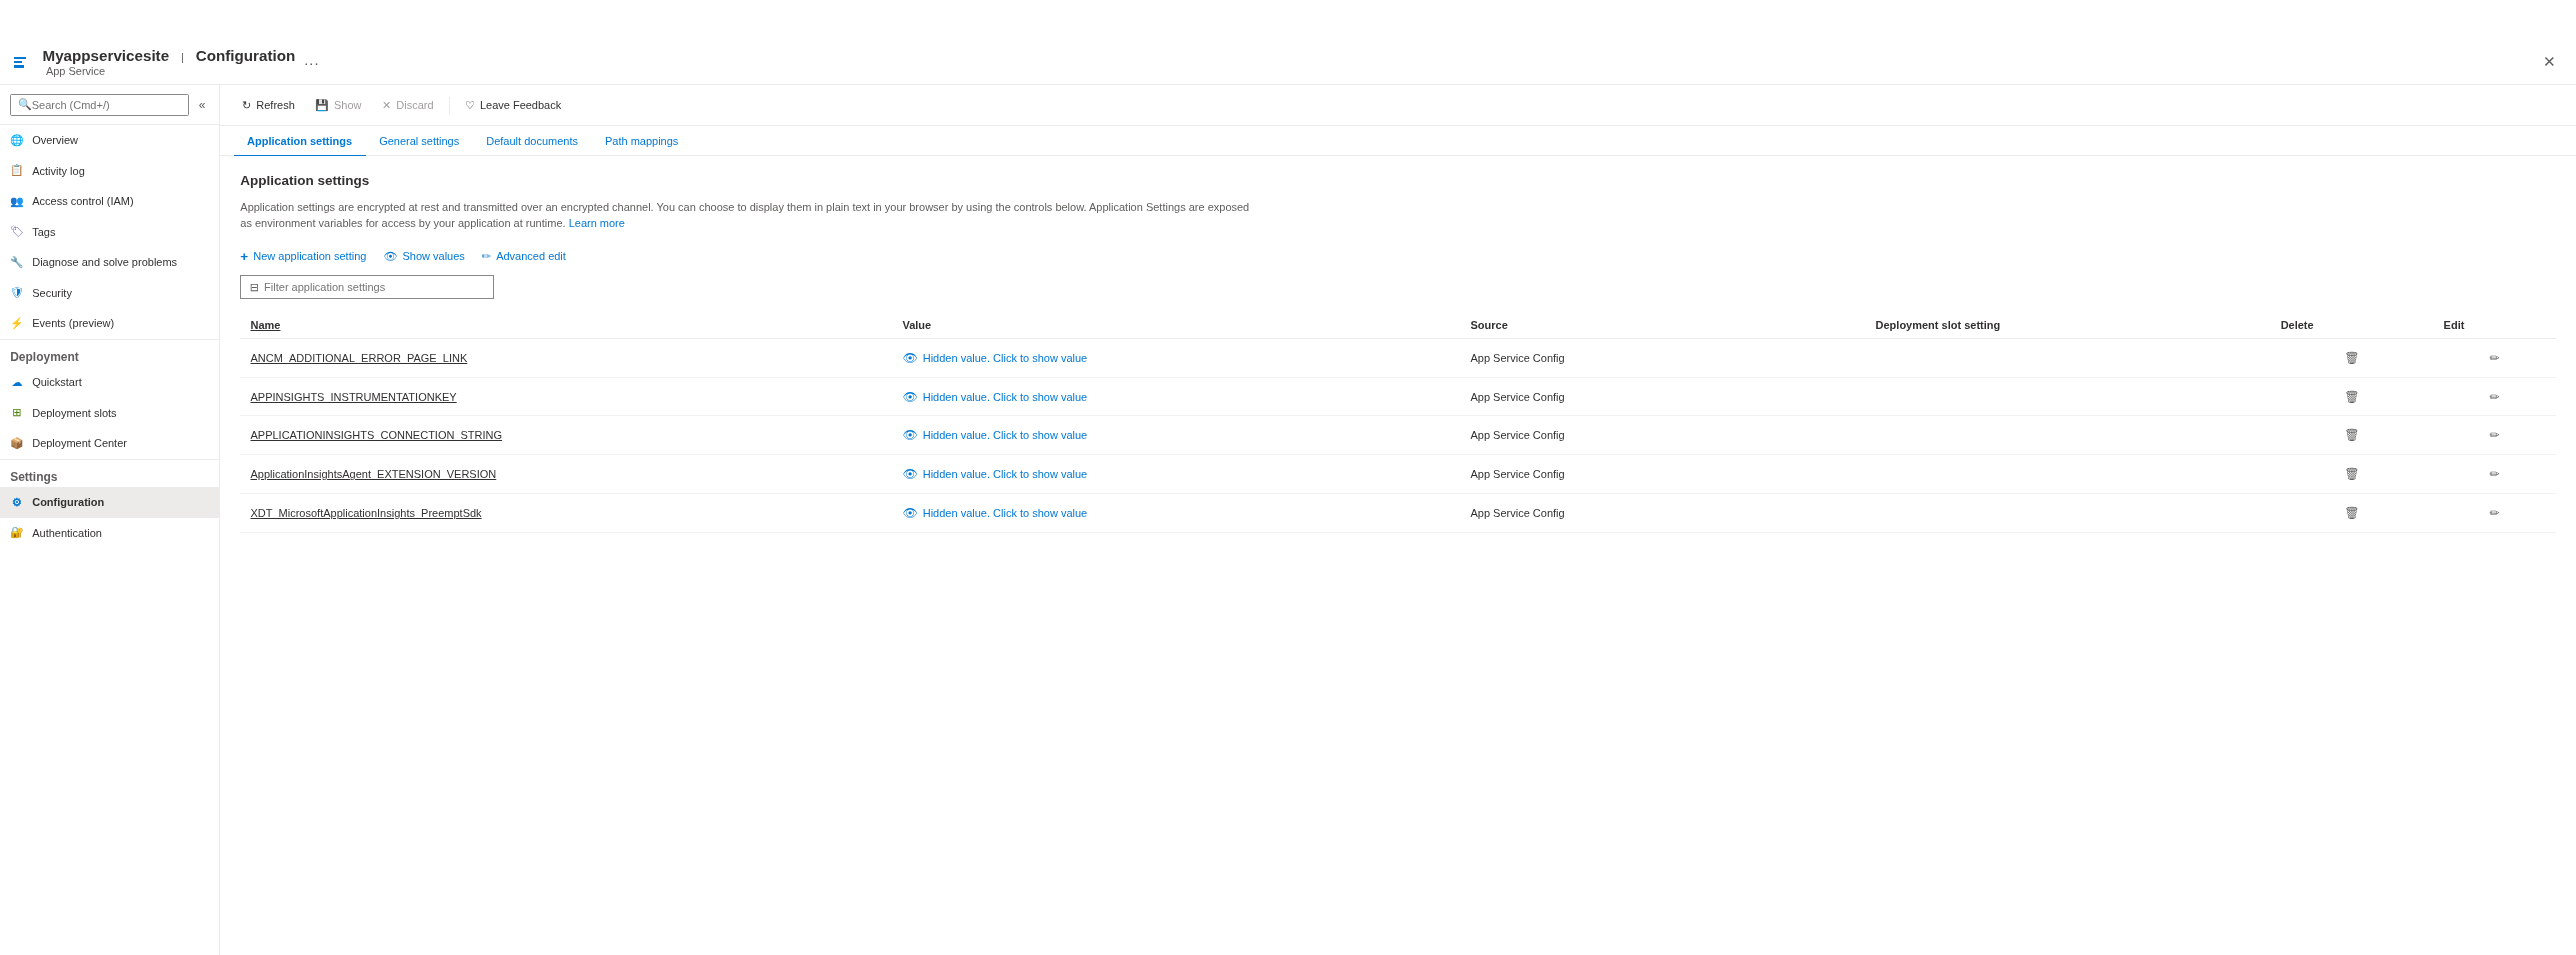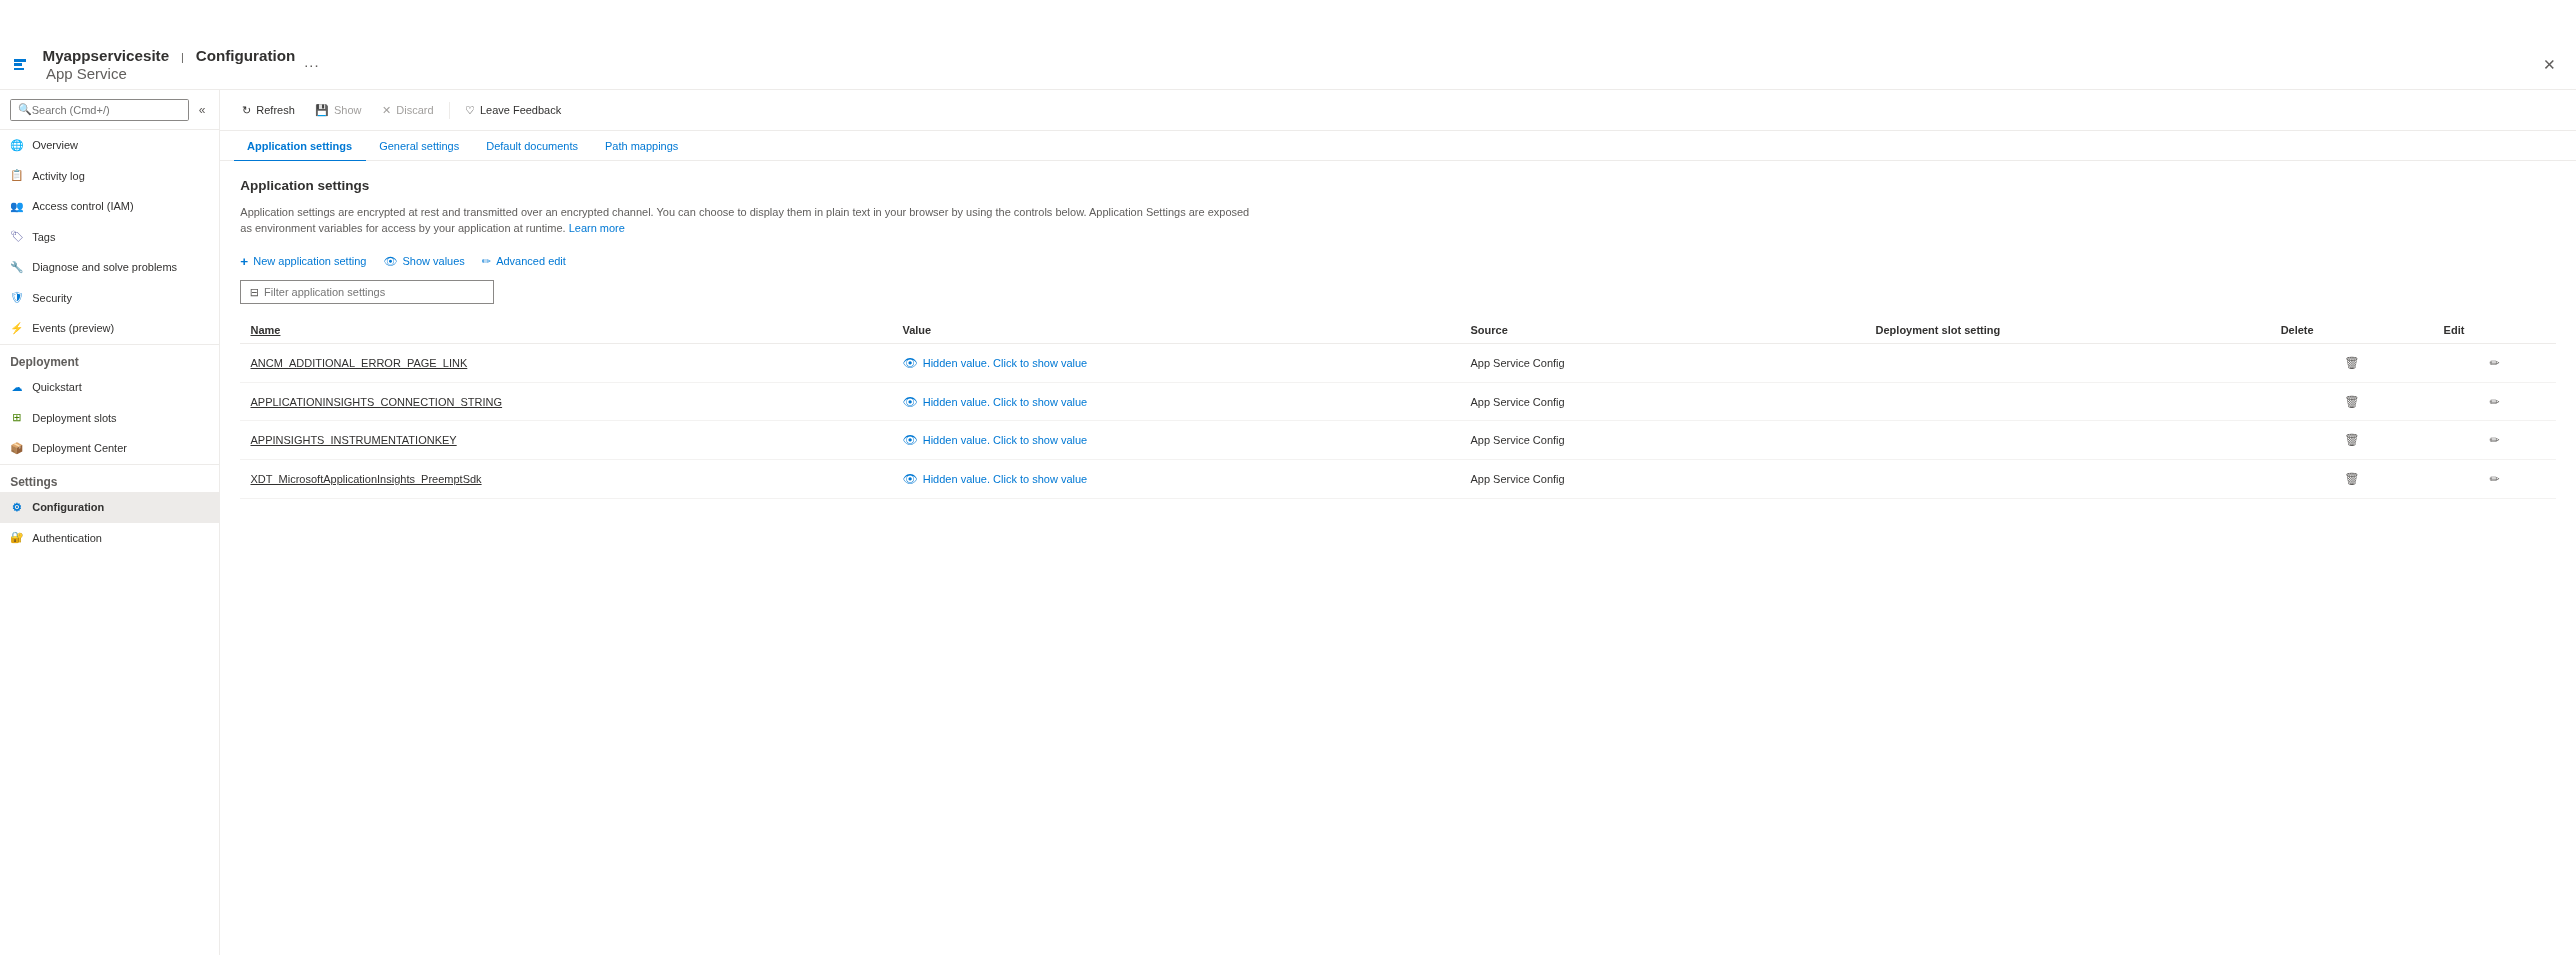--- a/index.html
+++ b/index.html
@@ -9,21 +9,21 @@
 
     
     .title-bar { display: flex; align-items: center; padding: 6.8px 13.5px; border-bottom: 0.8px solid #edebe9; background: #fff; min-height: 41px; }
     .title-bar-logo { display: flex; align-items: center; margin-right: 10.2px; }
     .logo-bars { display: flex; flex-direction: column; gap: 1.7px; margin-right: 6.8px; }
     .logo-bar { width: 12px; height: 2.5px; background: #0078d4; }
     .logo-bar:nth-child(2) { width: 8.5px; }
     .logo-bar:nth-child(3) { width: 10.2px; }
     .title-text { font-size: 15.2px; font-weight: 600; color: #323130; }
     .title-separator { margin: 0 8.5px; color: #605e5c; font-weight: 300; }
-    .title-subtitle { font-size: 15px; color: #605e5c; margin-left: 3.4px; margin-top: 1.7px; }
+    .title-subtitle { font-size: 11px; color: #605e5c; margin-left: 3.4px; margin-top: 1.7px; }
     .title-more { color: #605e5c; font-size: 15.2px; margin-left: 8.5px; cursor: pointer; }
 
     
     .main-layout { display: flex; flex: 1; overflow: hidden; }
 
     
     .sidebar { width: 220px; min-width: 220px; border-right: 0.8px solid #edebe9; background: #fff; display: flex; flex-direction: column; overflow-y: auto; }
     .sidebar-search { padding: 8.5px 10.2px; border-bottom: 0.8px solid #edebe9; display: flex; align-items: center; gap: 6.8px; }
     .search-box { display: flex; align-items: center; border: 0.8px solid #8a8886; padding: 3.4px 6.8px; flex: 1; border-radius: 1.7px; }
     .search-box input { border: none; outline: none; font-size: 11px; color: #323130; width: 100%; background: transparent; }
@@ -273,38 +273,55 @@
     <td class="col-source">App Service Config</td>
     <td class="col-slot"></td>
     <td class="col-delete" style="text-align:center;">
       <button class="icon-btn">🗑</button>
     </td>
     <td class="col-edit" style="text-align:center;">
       <button class="icon-btn">✏</button>
     </td>
   </tr>
               <tr>
+    <td class="col-name">APPINSIGHTS_INSTRUMENTATIONKEY</td>
+    <td class="col-value">
+      <span class="hidden-value">
+        <span style="font-size:12px;">👁</span>
+        <span>Hidden value. Click to show value</span>
+      </span>
+    </td>
+    <td class="col-source">App Service Config</td>
+    <td class="col-slot"></td>
+    <td class="col-delete" style="text-align:center;">
+      <button class="icon-btn">🗑</button>
+    </td>
+    <td class="col-edit" style="text-align:center;">
+      <button class="icon-btn">✏</button>
+    </td>
+  </tr>
+              <tr>
     <td class="col-name">APPLICATIONINSIGHTS_CONNECTION_STRING</td>
     <td class="col-value">
       <span class="hidden-value">
         <span style="font-size:12px;">👁</span>
         <span>Hidden value. Click to show value</span>
       </span>
     </td>
     <td class="col-source">App Service Config</td>
     <td class="col-slot"></td>
     <td class="col-delete" style="text-align:center;">
       <button class="icon-btn">🗑</button>
     </td>
     <td class="col-edit" style="text-align:center;">
       <button class="icon-btn">✏</button>
     </td>
   </tr>
               <tr>
-    <td class="col-name">APPINSIGHTS_INSTRUMENTATIONKEY</td>
+    <td class="col-name">ApplicationInsightsAgent_EXTENSION_VERSION</td>
     <td class="col-value">
       <span class="hidden-value">
         <span style="font-size:12px;">👁</span>
         <span>Hidden value. Click to show value</span>
       </span>
     </td>
     <td class="col-source">App Service Config</td>
     <td class="col-slot"></td>
     <td class="col-delete" style="text-align:center;">
       <button class="icon-btn">🗑</button>

